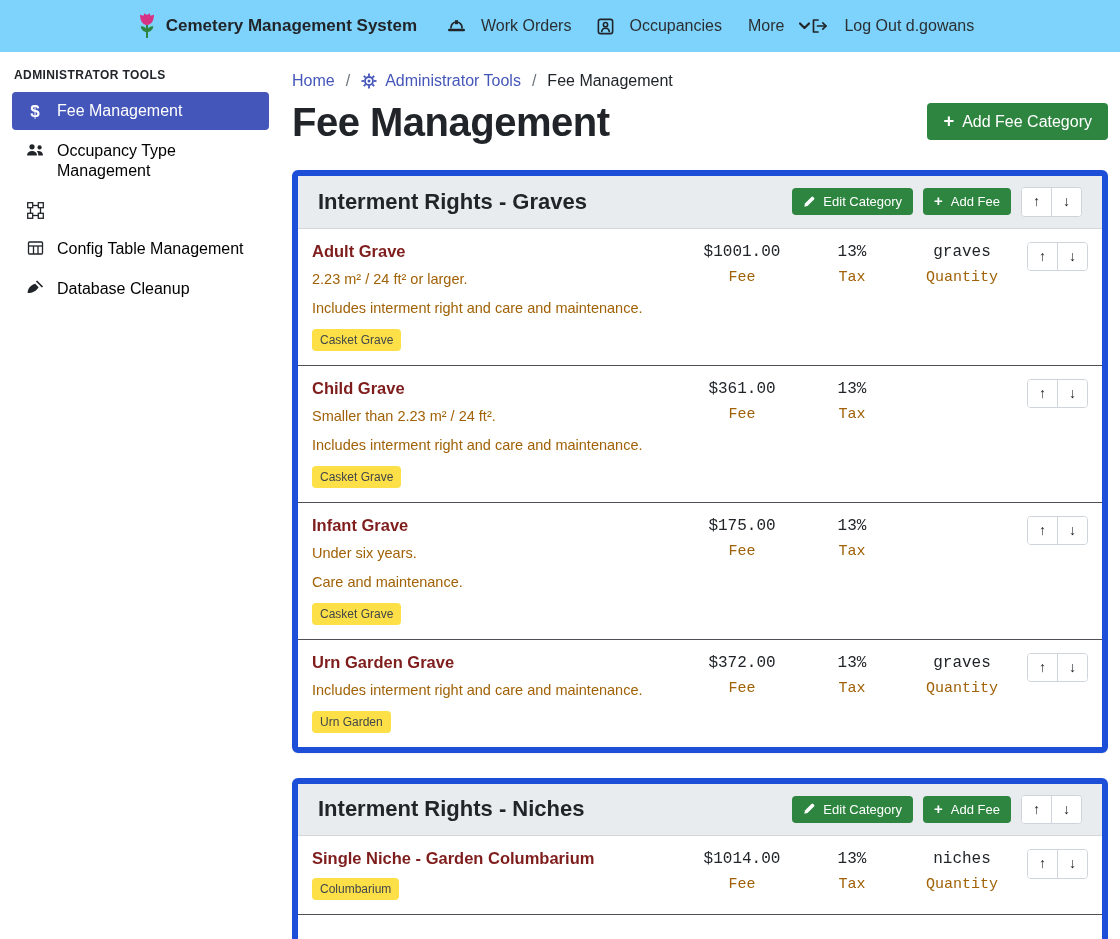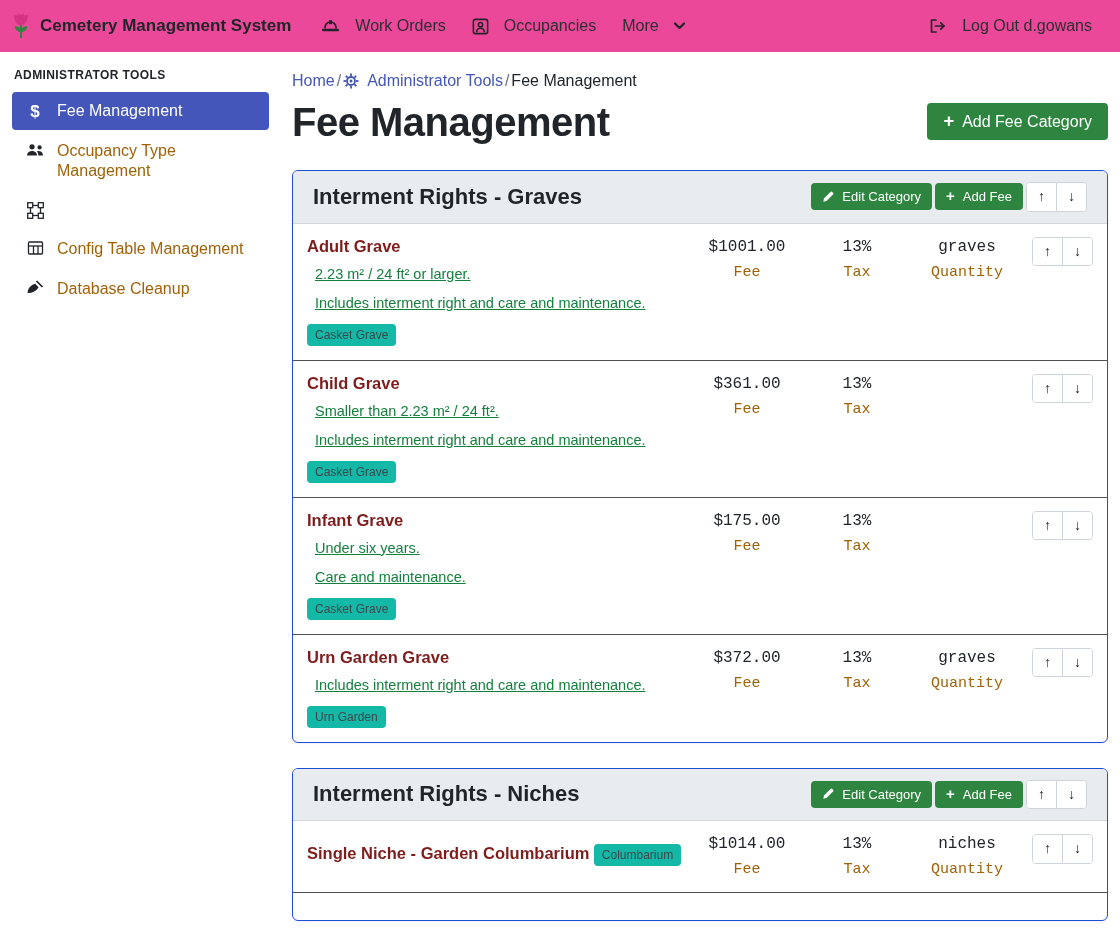--- a/index.html
+++ b/index.html
@@ -7,93 +7,93 @@
   body {
     width: 1120px; height: 939px; overflow: hidden;
     font-family: "Liberation Sans", sans-serif;
     color: #212529; background: #fff;
   }
   a { text-decoration: none; cursor: pointer; }
   button { font-family: inherit; cursor: pointer; }
 
   
   .navbar {
-    height: 52px; background: #ec4899;
-    display: flex; align-items: center; justify-content: space-between;
-    padding: 0 28px 0 10px;
+    height: 52px; background: #7dd3fc;
+    display: flex; align-items: center; justify-content: center;
+    padding: 0 20px 0 10px;
   }
   .nav-left { display: flex; align-items: center; gap: 26px; }
   .brand { display: flex; align-items: center; gap: 8px; margin-right: 4px; }
   .brand-text { font-weight: 700; font-size: 17px; color: #212529; }
   .nav-link { display: flex; align-items: center; gap: 15px; color: #2b2f33; font-size: 16px; }
   .nav-ic { display: inline-flex; align-items: center; }
 
   
   .layout { display: flex; align-items: flex-start; }
   .sidebar { width: 280px; flex: 0 0 280px; padding: 14px 11px 0 12px; }
   .side-heading { font-size: 12px; font-weight: 700; letter-spacing: .4px; color: #212529; margin: 2px 0 10px 2px; }
   .side-item {
     display: flex; align-items: flex-start; gap: 11px;
     padding: 9px 12px; border-radius: 4px; font-size: 16px;
-    color: #a16207; margin-bottom: 2px; line-height: 1.25;
+    color: #000000; margin-bottom: 2px; line-height: 1.25;
   }
   .side-ic { width: 22px; flex: 0 0 22px; text-align: center; padding-top: 1px; display: inline-flex; justify-content: center; }
   .dollar-glyph { font-weight: 700; font-size: 17px; line-height: 1; padding-top: 2px; }
   .side-item.active { background: #4456b9; color: #fff; }
 
   .main { flex: 1; padding: 12px 12px 0 12px; min-width: 0; }
 
   
-  .breadcrumb { display: flex; align-items: center; gap: 2px; font-size: 16px; padding: 8px 0 0 0; }
+  .breadcrumb { display: flex; align-items: center; gap: 11px; font-size: 16px; padding: 8px 0 0 0; }
   .breadcrumb a { color: #4456b9; display: inline-flex; align-items: center; gap: 8px; }
   .bc-sep { color: #6c757d; }
   .bc-current { color: #212529; }
 
   
   .page-header { display: flex; justify-content: space-between; align-items: center; margin-top: 8px; }
   h1.page-title { font-size: 40px; font-weight: 600; margin: 2px 0 0 0; letter-spacing: -.5px; }
 
   .btn-green {
     background: #2e8540; color: #fff; border: none; border-radius: 4px;
     display: inline-flex; align-items: center; gap: 8px;
   }
   .btn-lg { font-size: 16px; padding: 9px 16px; }
   .btn-sm { font-size: 13px; padding: 6px 11px; }
   .plus-ic { font-weight: 700; font-size: 1.15em; line-height: 1; }
 
   
   .card {
-    border: 1px solid #1d4ed8; border-radius: 6px; margin-top: 25px;
+    border: 6px solid #1d4ed8; border-radius: 6px; margin-top: 25px;
     background: #fff; box-shadow: 0 1px 2px rgba(0,0,0,.06); overflow: hidden;
   }
   .card-header {
     background: #e9ecef; padding: 11px 20px;
     display: flex; align-items: center; justify-content: space-between;
     border-bottom: 1px solid #d3d7da;
   }
   .card-title { font-size: 22px; font-weight: 600; margin: 0; }
-  .header-actions { display: flex; align-items: center; gap: 3px; }
+  .header-actions { display: flex; align-items: center; gap: 10px; }
 
   .btn-group { display: inline-flex; border: 1px solid #ced4da; border-radius: 4px; overflow: hidden; background: #fff; }
   .btn-group button {
     background: #fff; border: none; border-left: 1px solid #ced4da;
     padding: 5px 11px; font-size: 14px; color: #212529; line-height: 1.25;
   }
   .btn-group button:first-child { border-left: none; }
 
   
   .fee-row {
     display: grid; grid-template-columns: 1fr 120px 100px 120px 66px;
     padding: 13px 14px 14px 14px; align-items: start;
   }
   .fee-row + .fee-row { border-top: 1px solid #4d5156; }
   .fee-name { color: #7f1d1d; font-weight: 700; font-size: 16.5px; display: inline-block; }
-  .fee-desc p { margin: 8px 0 0 8px; font-size: 14.5px; color: #15803d; line-height: 1.45; text-decoration: underline; }
+  .fee-desc p { margin: 8px 0 0 0; font-size: 14.5px; color: #a16207; line-height: 1.45; }
   .badge {
-    display: inline-block; background: #14b8a6; color: #41464b;
+    display: inline-block; background: #fde047; color: #41464b;
     font-size: 12px; padding: 4px 8px; border-radius: 4px; margin-top: 10px;
   }
   .num-col { text-align: center; padding-top: 1px; font-family: Liberation Mono, monospace; }
   .num-col .val { font-size: 16px; color: #212529; }
   .num-col .lbl { font-size: 15px; color: #a16207; margin-top: 8px; }
   .row-arrows { justify-self: end; }
 </style>
 </head>
 <body>
 

